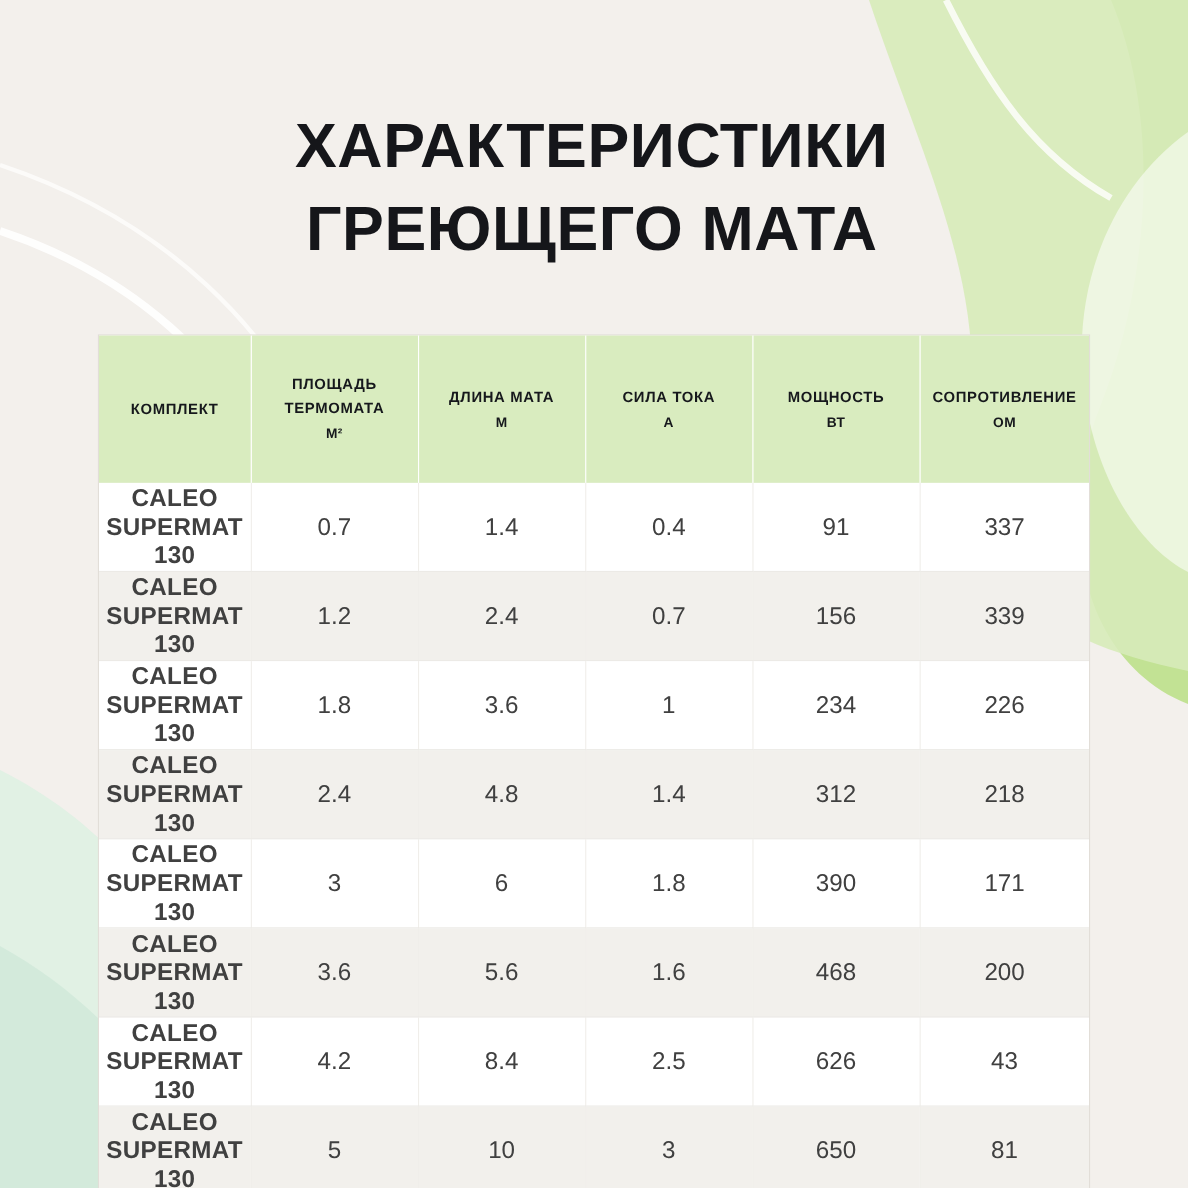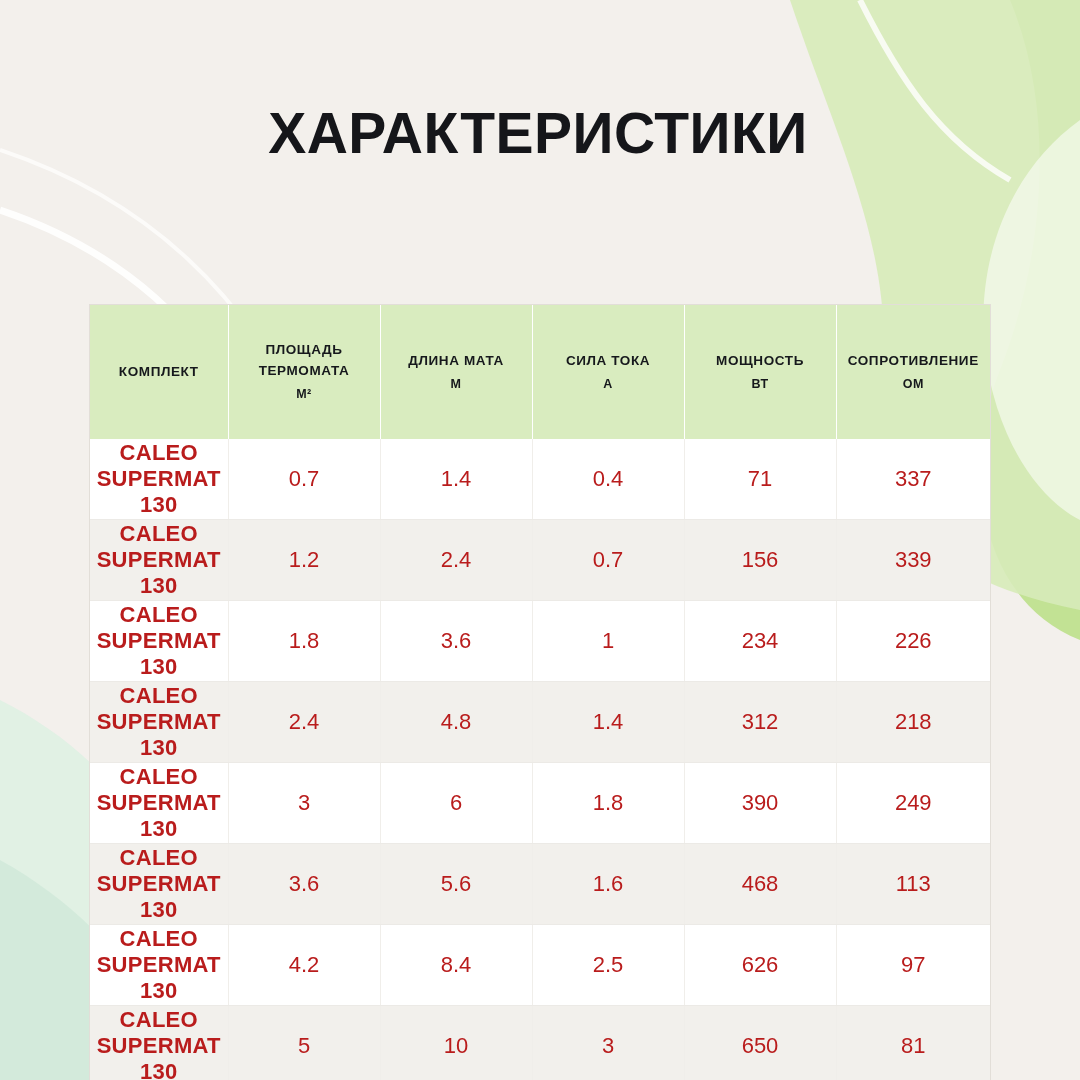--- a/index.html
+++ b/index.html
@@ -79,21 +79,21 @@
     font-size: 12.5px;
     font-weight: bold;
     margin-top: 4px;
     letter-spacing: 0.4px;
   }
   table.spec tbody td {
     height: 47px;
     text-align: center;
     vertical-align: middle;
     font-size: 22px;
-    color: #b91c1c;
+    color: #404040;
     border-bottom: 1px solid #eceae6;
     border-right: 1px solid #f0eeea;
     margin-left: 41px;
   }
   table.spec tbody td:last-child { border-right: none; }
   table.spec tbody tr:nth-child(even) td { background: #f2f0ec; }
   table.spec tbody tr:nth-child(odd) td { background: #ffffff; }
   table.spec tbody tr:last-child td { border-bottom: none; }
   td.kit {
     font-size: 12px;
@@ -125,20 +125,21 @@
     <path d="M0 1080 L0 860 C90 910 160 990 185 1080 Z" fill="#c9e6d5" opacity="0.6"></path>
     <path d="M210 1080 C240 960 330 900 470 880 L470 1080 Z" fill="#eaf3e6" opacity="0.8"></path>
 
     <path d="M0 210 C120 250 210 330 250 430" stroke="#ffffff" stroke-width="7" fill="none" opacity="0.9"></path>
     <path d="M0 150 C150 200 250 300 300 420" stroke="#ffffff" stroke-width="4" fill="none" opacity="0.7"></path>
     <path d="M860 0 C900 80 940 140 1010 180" stroke="#ffffff" stroke-width="6" fill="none" opacity="0.8"></path>
   </svg>
 
   <div class="title-wrap">
     <div class="title-line">ХАРАКТЕРИСТИКИ</div>
+    <div class="title-line">ГРЕЮЩЕГО МАТА</div>
   </div>
 
   <div class="table-wrap">
     <table class="spec">
       <colgroup>
         <col class="c-kit">
           <col class="c-area">
           <col class="c-len">
           <col class="c-cur">
           <col class="c-pow">
@@ -170,21 +171,21 @@
             <span class="unit">Ом</span>
           </th>
         </tr>
       </thead>
       <tbody>
         <tr>
           <td class="kit">CALEO SUPERMAT 130</td>
           <td>0.7</td>
           <td>1.4</td>
           <td>0.4</td>
-          <td>71</td>
+          <td>91</td>
           <td>337</td>
         </tr>
         <tr>
           <td class="kit">CALEO SUPERMAT 130</td>
           <td>1.2</td>
           <td>2.4</td>
           <td>0.7</td>
           <td>156</td>
           <td>339</td>
         </tr>
@@ -203,37 +204,37 @@
           <td>1.4</td>
           <td>312</td>
           <td>218</td>
         </tr>
         <tr>
           <td class="kit">CALEO SUPERMAT 130</td>
           <td>3</td>
           <td>6</td>
           <td>1.8</td>
           <td>390</td>
-          <td>249</td>
+          <td>171</td>
         </tr>
         <tr>
           <td class="kit">CALEO SUPERMAT 130</td>
           <td>3.6</td>
           <td>5.6</td>
           <td>1.6</td>
           <td>468</td>
-          <td>113</td>
+          <td>200</td>
         </tr>
         <tr>
           <td class="kit">CALEO SUPERMAT 130</td>
           <td>4.2</td>
           <td>8.4</td>
           <td>2.5</td>
           <td>626</td>
-          <td>97</td>
+          <td>43</td>
         </tr>
         <tr>
           <td class="kit">CALEO SUPERMAT 130</td>
           <td>5</td>
           <td>10</td>
           <td>3</td>
           <td>650</td>
           <td>81</td>
         </tr>
 

